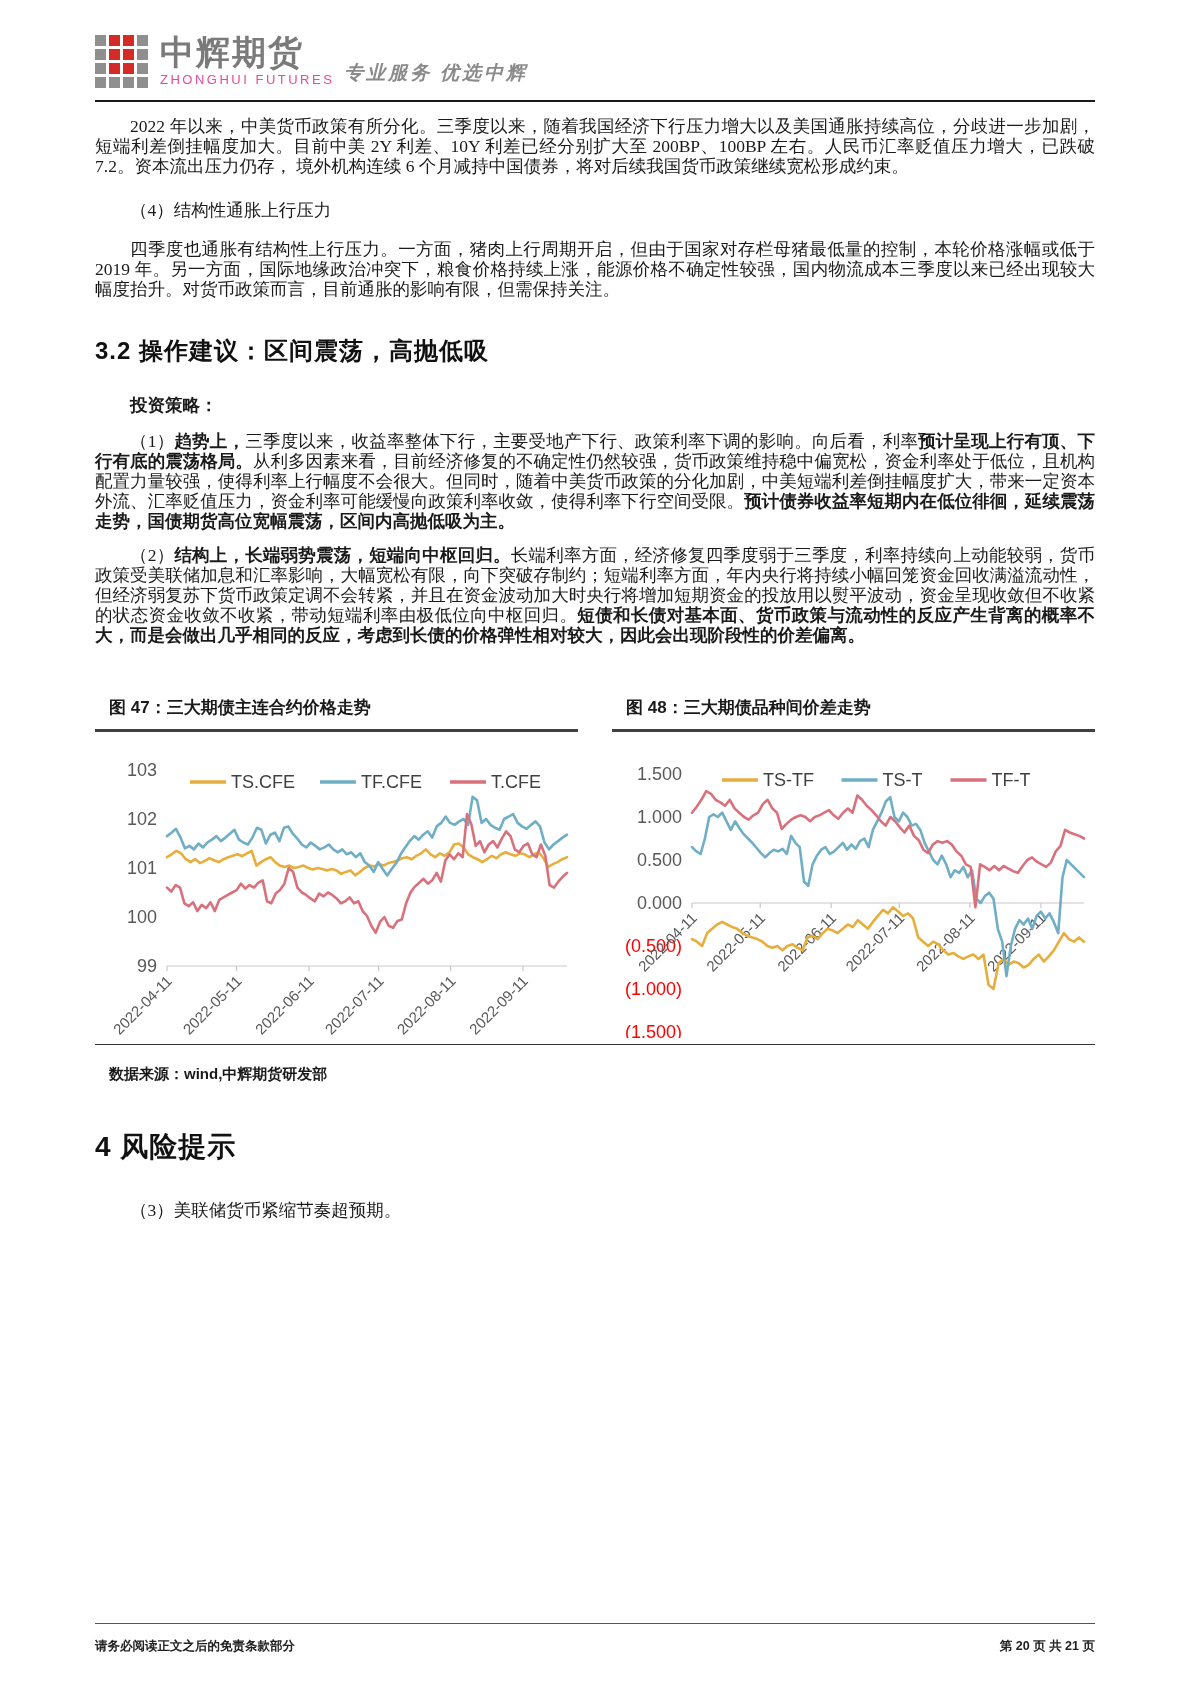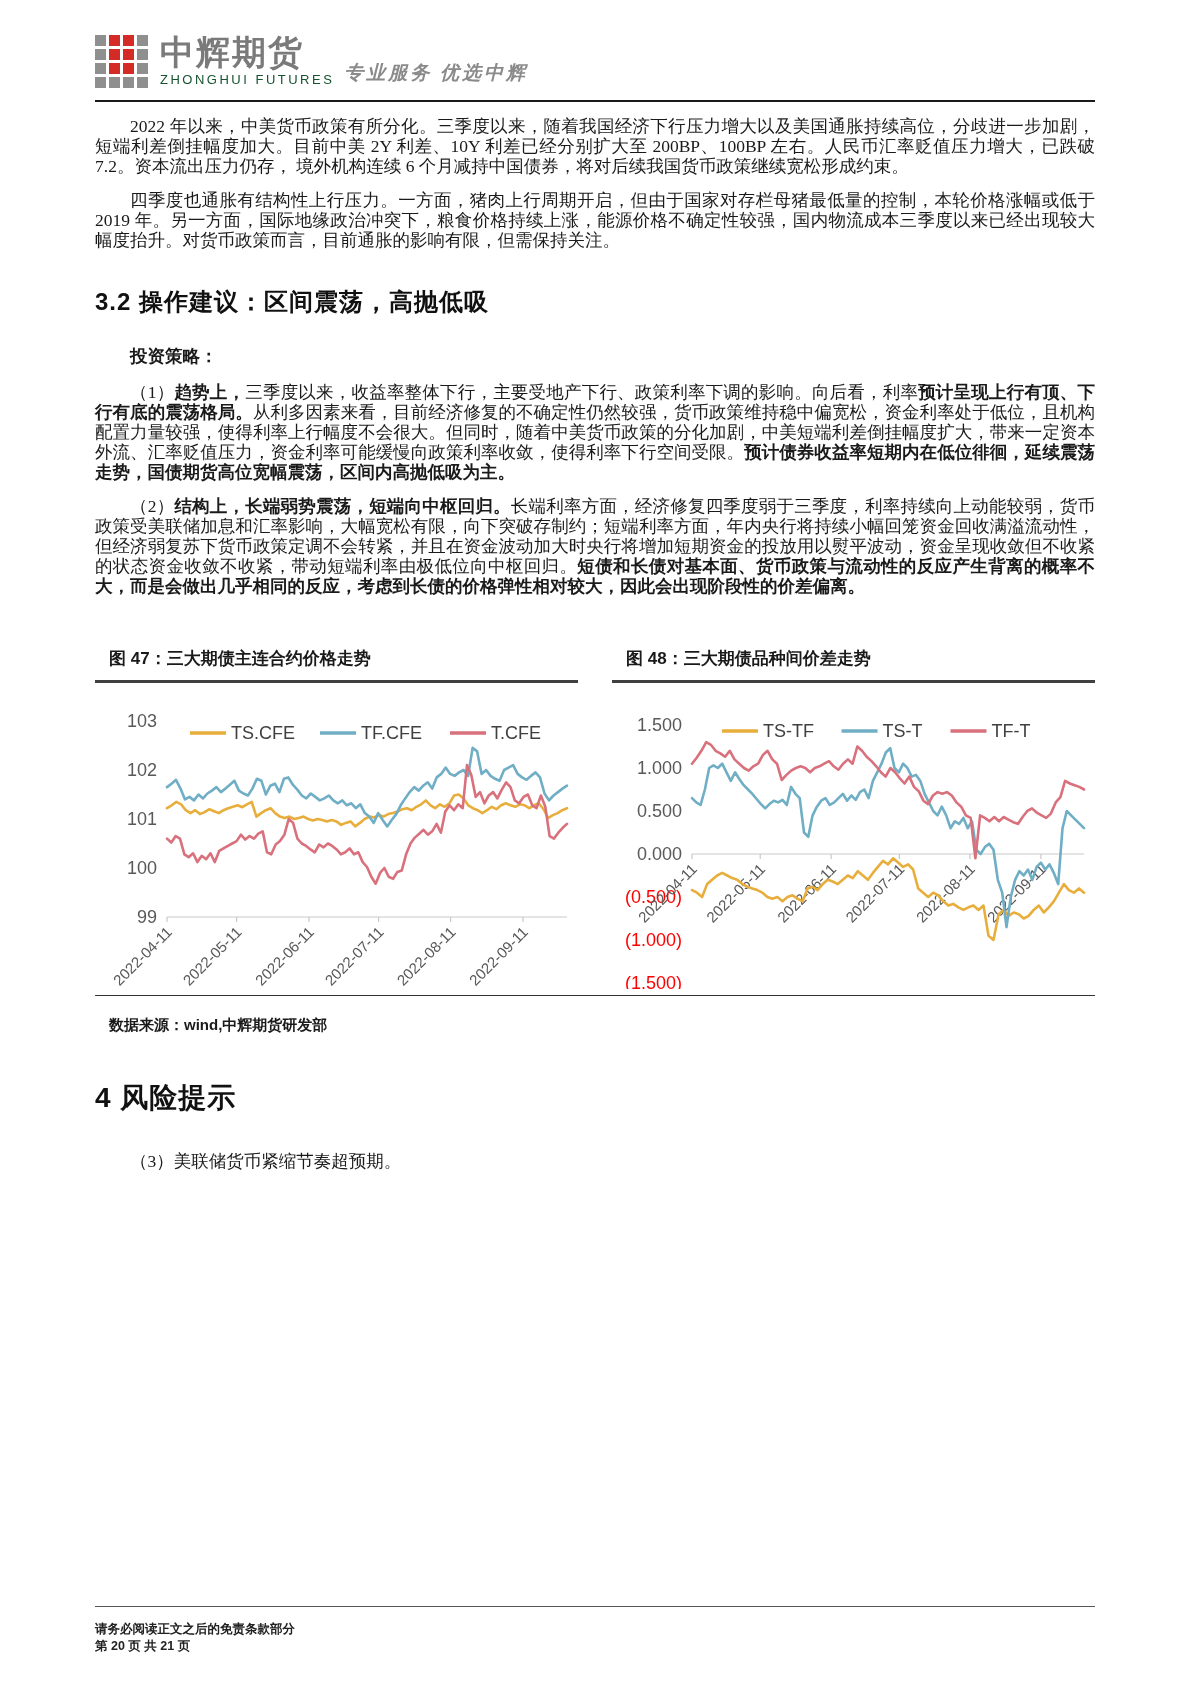--- a/index.html
+++ b/index.html
@@ -8,21 +8,21 @@
   .content { width:1000px; margin:0 auto; padding-top:35px; }
 
   
   .header { display:flex; align-items:flex-end; padding-bottom:12px; border-bottom:2.5px solid #1a1a1a; }
   .logo-block { display:flex; align-items:flex-start; }
   .logo-grid { display:grid; grid-template-columns:repeat(4,11px); grid-template-rows:repeat(4,11px); gap:3px; margin-right:12px; }
   .logo-grid i { background:#8f8f8f; display:block; }
   .logo-grid i.red { background:#d42b26; }
   .brand { line-height:1; }
   .brand-cn { font-family:"Liberation Sans", sans-serif; font-size:34px; font-weight:700; color:#7a7a7a; letter-spacing:2px; }
-  .brand-en { font-family:"Liberation Sans", sans-serif; font-size:13px; color:#14532d; letter-spacing:2.5px; margin-top:4px; }
+  .brand-en { font-family:"Liberation Sans", sans-serif; font-size:13px; color:#ec4899; letter-spacing:2.5px; margin-top:4px; }
   .tagline { font-size:19px; color:#8a8a8a; font-style:italic; font-weight:700; margin-left:10px; padding-bottom:2px; letter-spacing:3px; }
 
   
   .para { font-size:17.5px; line-height:20px; text-align:justify; text-indent:2em; margin-top:14px; }
   .para b { font-weight:700; }
   .sub-title { font-size:17.5px; line-height:29px; text-indent:2em; margin-top:20px; }
   h2.sec { font-family:"Liberation Sans", sans-serif; font-size:24px; font-weight:700; margin-top:36px; color:#111; letter-spacing:1px; }
   .strategy-label { font-size:17.5px; font-weight:700; text-indent:2em; margin-top:26px; }
 
   
@@ -32,21 +32,21 @@
   .fig svg { display:block; margin-top:6px; }
 
   .source-rule { border:none; border-top:1.5px solid #333; margin-top:6px; }
   .source { font-family:"Liberation Sans", sans-serif; font-size:15px; font-weight:700; margin-top:20px; padding-left:14px; }
 
   h1.risk { font-family:"Liberation Sans", sans-serif; font-size:28px; font-weight:700; margin-top:44px; color:#111; letter-spacing:1px; }
   .risk-item { font-size:17.5px; text-indent:2em; margin-top:32px; }
 
   
   .footer { position:absolute; left:95px; right:95px; bottom:28px; border-top:1.5px solid #555; padding-top:14px;
-            display:flex; justify-content:space-between; font-family:"Liberation Sans", sans-serif; font-size:12.5px; color:#222; font-weight:700;flex-direction:column; }
+            display:flex; justify-content:space-between; font-family:"Liberation Sans", sans-serif; font-size:12.5px; color:#222; font-weight:700; }
 </style>
 </head>
 <body>
 
 <div class="page">
   <div class="content">
 
     <div class="header">
       <div class="logo-block">
         <div class="logo-grid">
@@ -69,20 +69,21 @@
         </div>
         <div class="brand">
           <div class="brand-cn">中辉期货</div>
           <div class="brand-en">ZHONGHUI FUTURES</div>
         </div>
       </div>
       <div class="tagline">专业服务 优选中辉</div>
     </div>
 
     <p class="para"><span>2022 年以来，中美货币政策有所分化。三季度以来，随着我国经济下行压力增大以及美国通胀持续高位，分歧进一步加剧，短端利差倒挂幅度加大。目前中美 2Y 利差、10Y 利差已经分别扩大至 200BP、100BP 左右。人民币汇率贬值压力增大，已跌破 7.2。资本流出压力仍存， 境外机构连续 6 个月减持中国债券，将对后续我国货币政策继续宽松形成约束。</span></p>
+    <p class="sub-title">（4）结构性通胀上行压力</p>
     <p class="para"><span>四季度也通胀有结构性上行压力。一方面，猪肉上行周期开启，但由于国家对存栏母猪最低量的控制，本轮价格涨幅或低于 2019 年。另一方面，国际地缘政治冲突下，粮食价格持续上涨，能源价格不确定性较强，国内物流成本三季度以来已经出现较大幅度抬升。对货币政策而言，目前通胀的影响有限，但需保持关注。</span></p>
 
     <h2 class="sec">3.2 操作建议：区间震荡，高抛低吸</h2>
     <p class="strategy-label">投资策略：</p>
     <p class="para"><span>（1）</span><b>趋势上，</b><span>三季度以来，收益率整体下行，主要受地产下行、政策利率下调的影响。向后看，利率</span><b>预计呈现上行有顶、下行有底的震荡格局。</b><span>从利多因素来看，目前经济修复的不确定性仍然较强，货币政策维持稳中偏宽松，资金利率处于低位，且机构配置力量较强，使得利率上行幅度不会很大。但同时，随着中美货币政策的分化加剧，中美短端利差倒挂幅度扩大，带来一定资本外流、汇率贬值压力，资金利率可能缓慢向政策利率收敛，使得利率下行空间受限。</span><b>预计债券收益率短期内在低位徘徊，延续震荡走势，国债期货高位宽幅震荡，区间内高抛低吸为主。</b></p>
     <p class="para"><span>（2）</span><b>结构上，长端弱势震荡，短端向中枢回归。</b><span>长端利率方面，经济修复四季度弱于三季度，利率持续向上动能较弱，货币政策受美联储加息和汇率影响，大幅宽松有限，向下突破存制约；短端利率方面，年内央行将持续小幅回笼资金回收满溢流动性，但经济弱复苏下货币政策定调不会转紧，并且在资金波动加大时央行将增加短期资金的投放用以熨平波动，资金呈现收敛但不收紧的状态资金收敛不收紧，带动短端利率由极低位向中枢回归。</span><b>短债和长债对基本面、货币政策与流动性的反应产生背离的概率不大，而是会做出几乎相同的反应，考虑到长债的价格弹性相对较大，因此会出现阶段性的价差偏离。</b></p>
 
     <div class="figs">
       <div class="fig">
         <div class="fig-title">图 47：三大期债主连合约价格走势</div>

